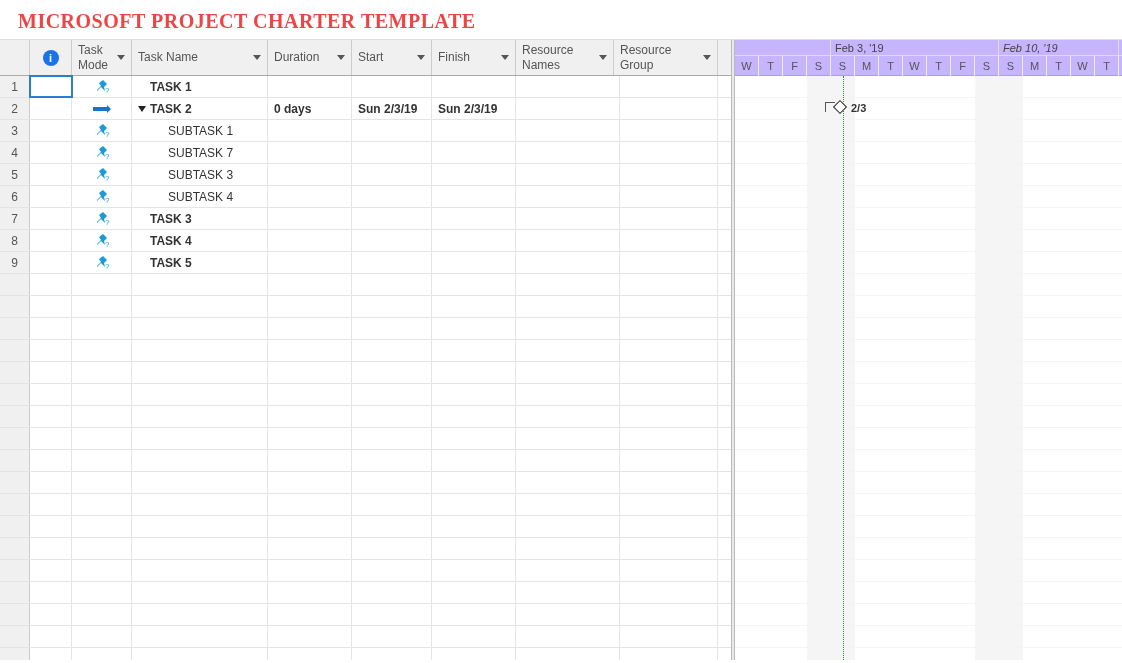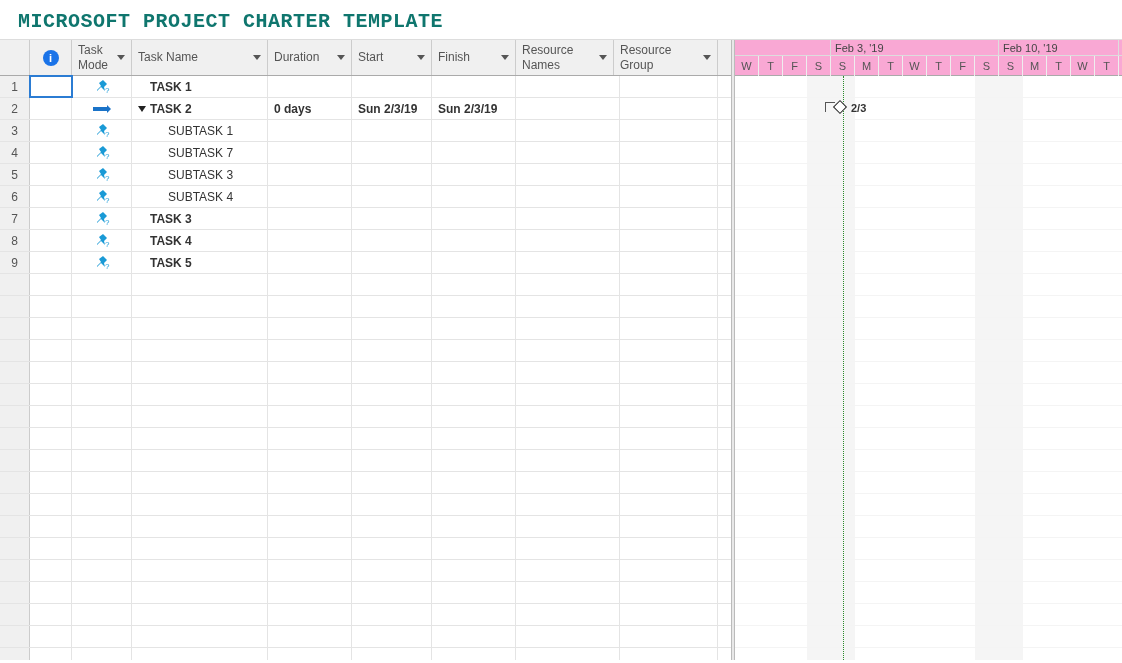--- a/index.html
+++ b/index.html
@@ -8,24 +8,24 @@
     font-family: "Segoe UI", Arial, sans-serif;
     font-size: 12px;
     color: #333;
     background: #fff;
     width: 1122px;
     height: 663px;
     overflow: hidden;
     position: relative;
   }
   .title {
-    font-family: Liberation Mono, monospace;
+    font-family: Liberation Serif, serif;
     font-size: 20px;
     font-weight: 600;
-    color: #0f766e;
+    color: #ef4444;
     padding: 10px 18px 6px;
     letter-spacing: 0.5px;
   }
   .workspace {
     display: flex;
     width: 100%;
     height: calc(100% - 42px);
     border-top: 1px solid #ddd;
   }
   
@@ -153,21 +153,21 @@
 
   
   .timeline-pane {
     flex: 1;
     position: relative;
     overflow: hidden;
   }
   .tl-header {
     height: 36px;
     border-bottom: 1px solid #aaa;
-    background: #f9a8d4;
+    background: #c4b5fd;
     position: relative;
   }
   .tl-top-row {
     height: 16px;
     display: flex;
     font-size: 11px;
     color: #444;
     border-bottom: 1px solid #ddd;
   }
   .tl-top-cell {
@@ -638,21 +638,21 @@
       </div>
   </div>
 
   <div class="splitter"></div>
 
   <div class="timeline-pane">
     <div class="tl-header">
       <div class="tl-top-row" id="tl-top-row">
           <div class="tl-top-cell" style="width: 96px;"></div>
           <div class="tl-top-cell" style="width: 168px;">Feb 3, '19</div>
-          <div class="tl-top-cell" style="width: 120px;">Feb 10, '19</div>
+          <div class="tl-top-cell" style="width: 120px; font-style: italic;">Feb 10, '19</div>
         </div>
       <div class="tl-day-row" id="tl-day-row">
           <div class="tl-day">W</div>
           <div class="tl-day">T</div>
           <div class="tl-day">F</div>
           <div class="tl-day">S</div>
           <div class="tl-day">S</div>
           <div class="tl-day">M</div>
           <div class="tl-day">T</div>
           <div class="tl-day">W</div>

